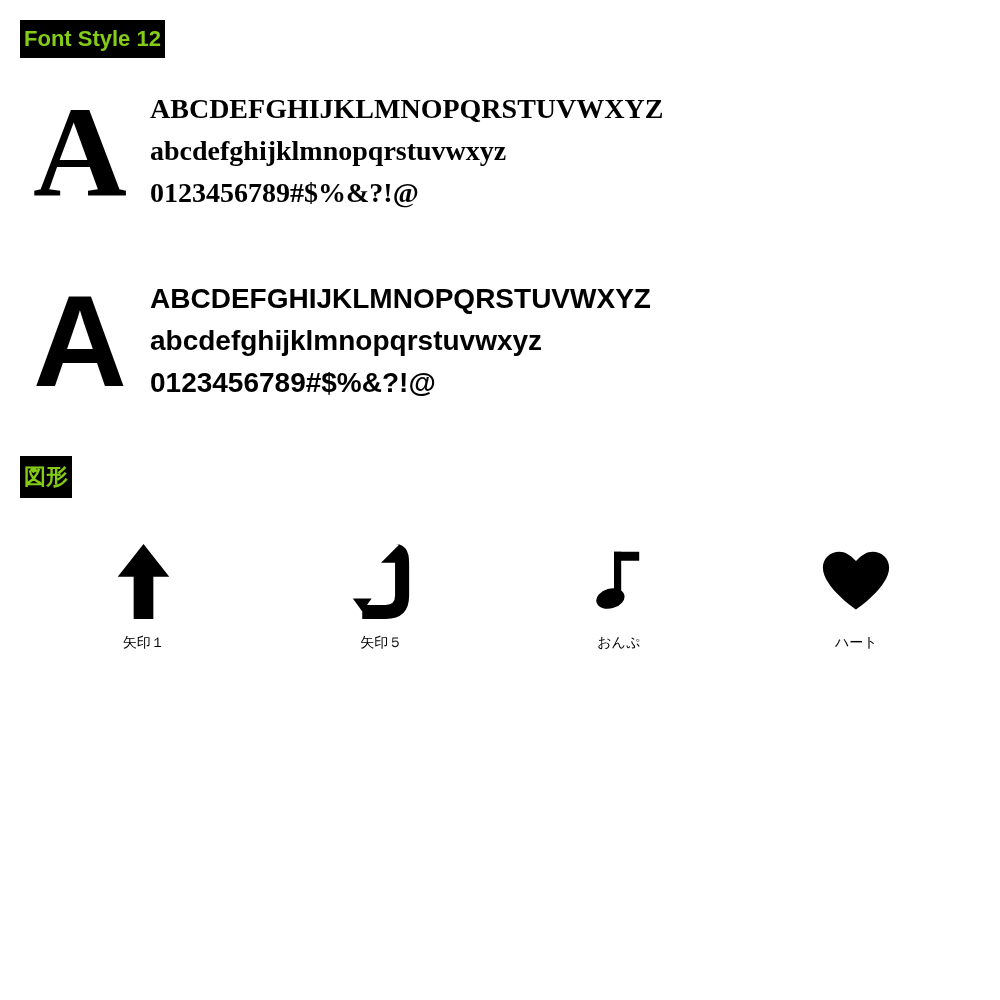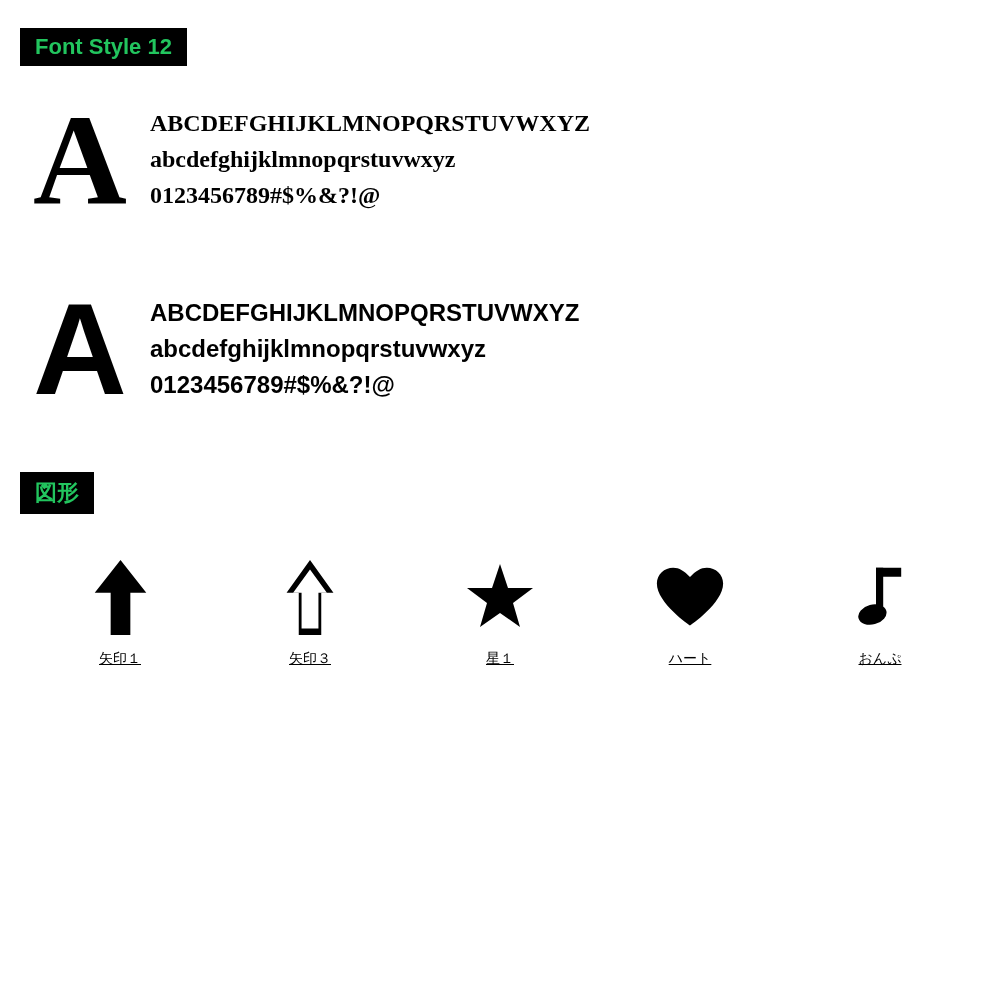--- a/index.html
+++ b/index.html
@@ -12,28 +12,27 @@
       padding: 20px;
       color: #000;
     }
 
     .section {
       margin-bottom: 30px;
     }
 
     .section-header {
       background: #000;
-      color: #22c55e;
-      padding: 6px 15px;
+      color: #84cc16;
+      padding: 6px 4px;
       display: inline-block;
       font-size: 22px;
       font-weight: bold;
       margin-bottom: 18px;
       font-family: sans-serif;
-      margin-top: 8px;
     }
 
     .font-demo {
       display: flex;
       align-items: center;
       gap: 20px;
       padding: 10px 10px 20px 10px;
     }
 
     .big-letter {
@@ -47,21 +46,21 @@
       justify-content: center;
     }
 
     .font-chars {
       flex: 1;
       line-height: 1.5;
     }
 
     .font-chars .line {
       display: block;
-      font-size: 24px;
+      font-size: 28px;
       font-weight: 700;
     }
 
     .style12 .big-letter,
     .style12 .font-chars .line {
       font-family: 'Times New Roman', Georgia, serif;
       font-weight: 900;
     }
 
     .style13 .big-letter,
@@ -74,21 +73,20 @@
     .shapes-section {
       margin-top: 10px;
     }
 
     .shapes-grid {
       display: flex;
       gap: 10px;
       margin-top: 20px;
       align-items: flex-end;
       padding: 0 10px;
-      text-decoration: underline;
     }
 
     .shape-item {
       display: flex;
       flex-direction: column;
       align-items: center;
       flex: 1;
       gap: 8px;
     }
 
@@ -172,67 +170,58 @@
         <div class="shape-svg">
           <svg viewBox="0 0 55 80" xmlns="http://www.w3.org/2000/svg">
             <polygon points="27.5,0 55,35 38,35 38,80 17,80 17,35 0,35" fill="#000"></polygon>
           </svg>
         </div>
       </div>
       <div class="shape-label">矢印１</div>
     </div>
 
 
-    <div class="shape-item">
-      <div class="shape-icon arrow3">
-        <div class="shape-svg">
-          <svg viewBox="0 0 50 80" xmlns="http://www.w3.org/2000/svg">
-
-            <polygon points="25,0 50,35 37,35 37,80 13,80 13,35 0,35" fill="#000"></polygon>
-            <polygon points="25,10 43,35 34,35 34,73 16,73 16,35 7,35" fill="#fff"></polygon>
-          </svg>
-        </div>
-      </div>
-      <div class="shape-label">矢印３</div>
-    </div>
-
-
-
-    <div class="shape-item">
-      <div class="shape-icon star1">
-        <div class="shape-svg">
-          <svg viewBox="0 0 70 70" xmlns="http://www.w3.org/2000/svg">
-            <polygon points="35,2 43,26 68,26 48,41 55,65 35,51 15,65 22,41 2,26 27,26" fill="#000"></polygon>
-          </svg>
-        </div>
-      </div>
-      <div class="shape-label">星１</div>
-    </div>
-
-
-    <div class="shape-item">
-      <div class="shape-icon heart">
-        <div class="shape-svg">
-          <svg viewBox="0 0 75 68" xmlns="http://www.w3.org/2000/svg">
-            <path d="M37.5,64 C37.5,64 2,40 2,19 C2,9 10,2 19.5,2 C26,2 31.5,5.5 37.5,12 C43.5,5.5 49,2 55.5,2 C65,2 73,9 73,19 C73,40 37.5,64 37.5,64 Z" fill="#000"></path>
-          </svg>
-        </div>
-      </div>
-      <div class="shape-label">ハート</div>
-    </div>
+
+
+    <div class="shape-item">
+      <div class="shape-icon arrow5">
+        <div class="shape-svg">
+          <svg viewBox="0 0 60 80" xmlns="http://www.w3.org/2000/svg">
+
+            <path d="M45,0 Q60,0 60,20 L60,55 Q60,80 35,80 L10,80 L10,65 L35,65 Q45,65 45,55 L45,20 L30,20 L50,0 Z" fill="#000"></path>
+
+            <polygon points="10,72 0,58 20,58" fill="#000"></polygon>
+          </svg>
+        </div>
+      </div>
+      <div class="shape-label">矢印５</div>
+    </div>
+
+
 
     <div class="shape-item">
       <div class="shape-icon music">
         <div class="shape-svg">
           <svg viewBox="0 0 50 75" xmlns="http://www.w3.org/2000/svg">
 
             <rect x="20" y="5" width="8" height="50" fill="#000"></rect>
             <rect x="20" y="5" width="28" height="10" fill="#000"></rect>
             <ellipse cx="16" cy="57" rx="16" ry="11" fill="#000" transform="rotate(-15,16,57)"></ellipse>
           </svg>
         </div>
       </div>
       <div class="shape-label">おんぷ</div>
     </div>
 
+    <div class="shape-item">
+      <div class="shape-icon heart">
+        <div class="shape-svg">
+          <svg viewBox="0 0 75 68" xmlns="http://www.w3.org/2000/svg">
+            <path d="M37.5,64 C37.5,64 2,40 2,19 C2,9 10,2 19.5,2 C26,2 31.5,5.5 37.5,12 C43.5,5.5 49,2 55.5,2 C65,2 73,9 73,19 C73,40 37.5,64 37.5,64 Z" fill="#000"></path>
+          </svg>
+        </div>
+      </div>
+      <div class="shape-label">ハート</div>
+    </div>
+
 
   </div>
 </div>
 
 </body></html>

